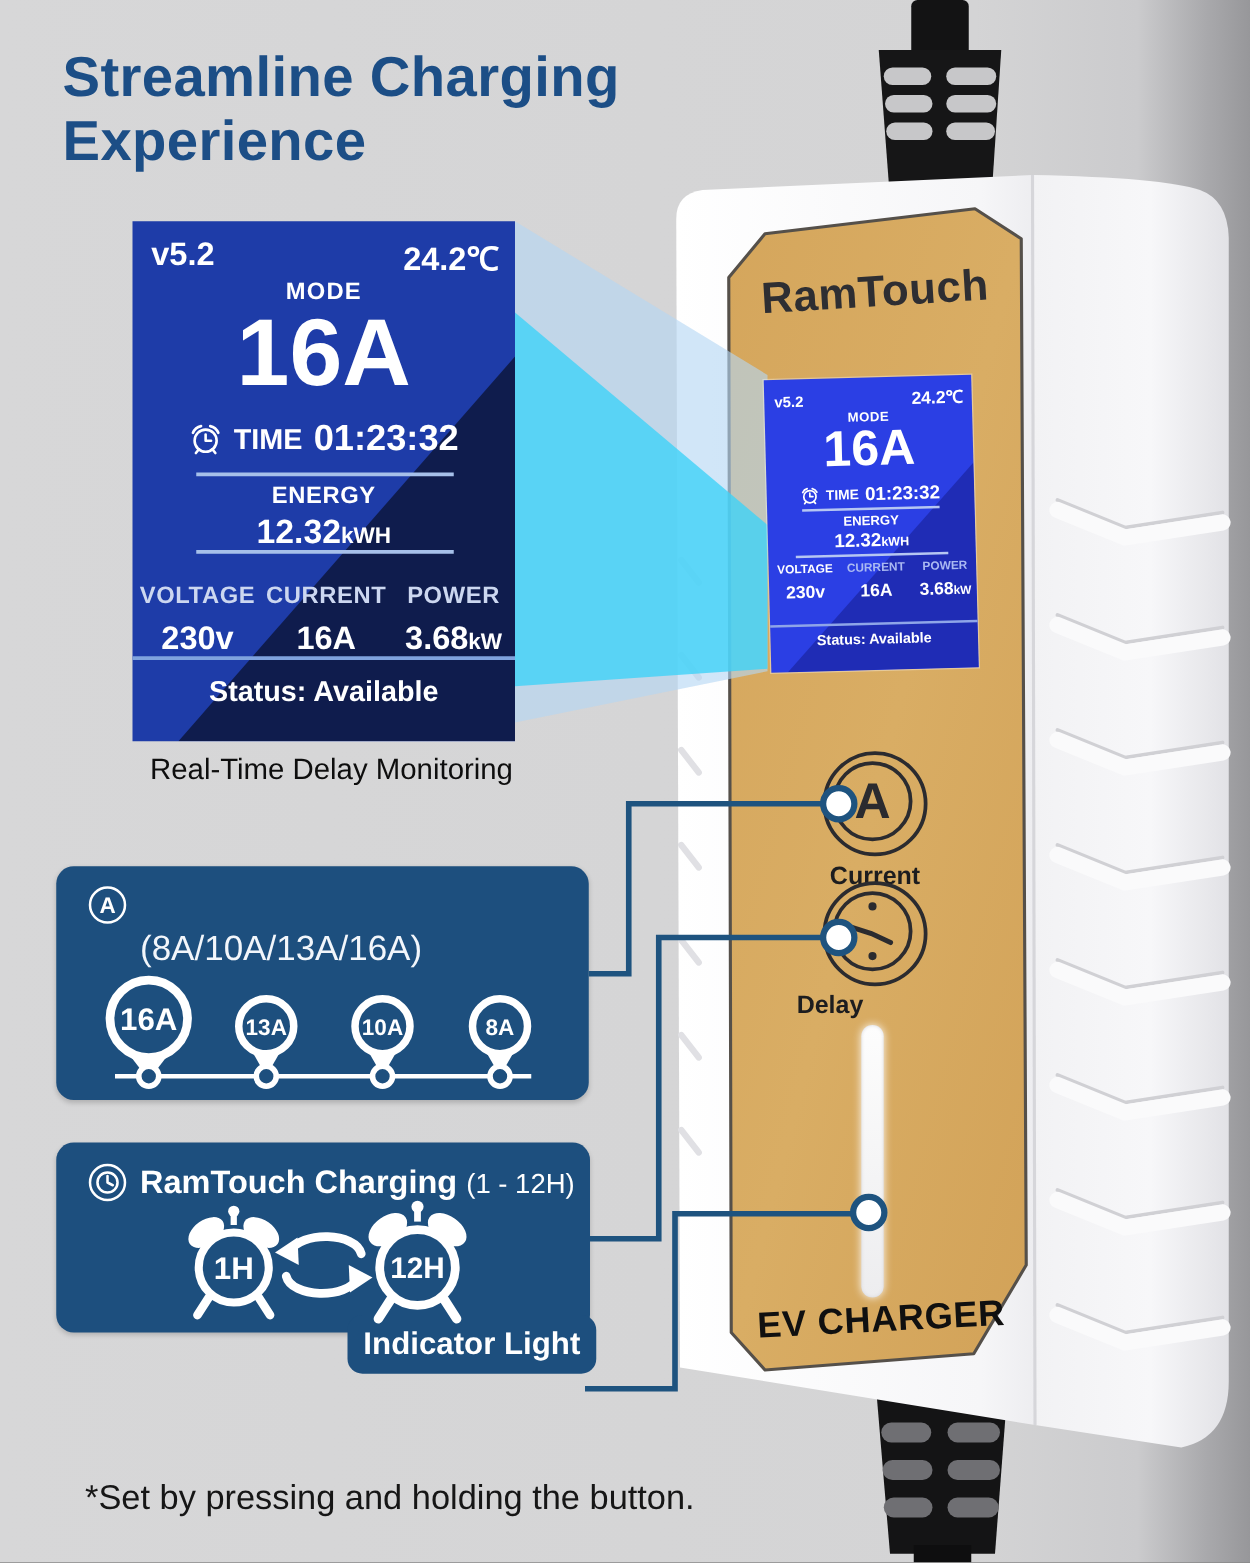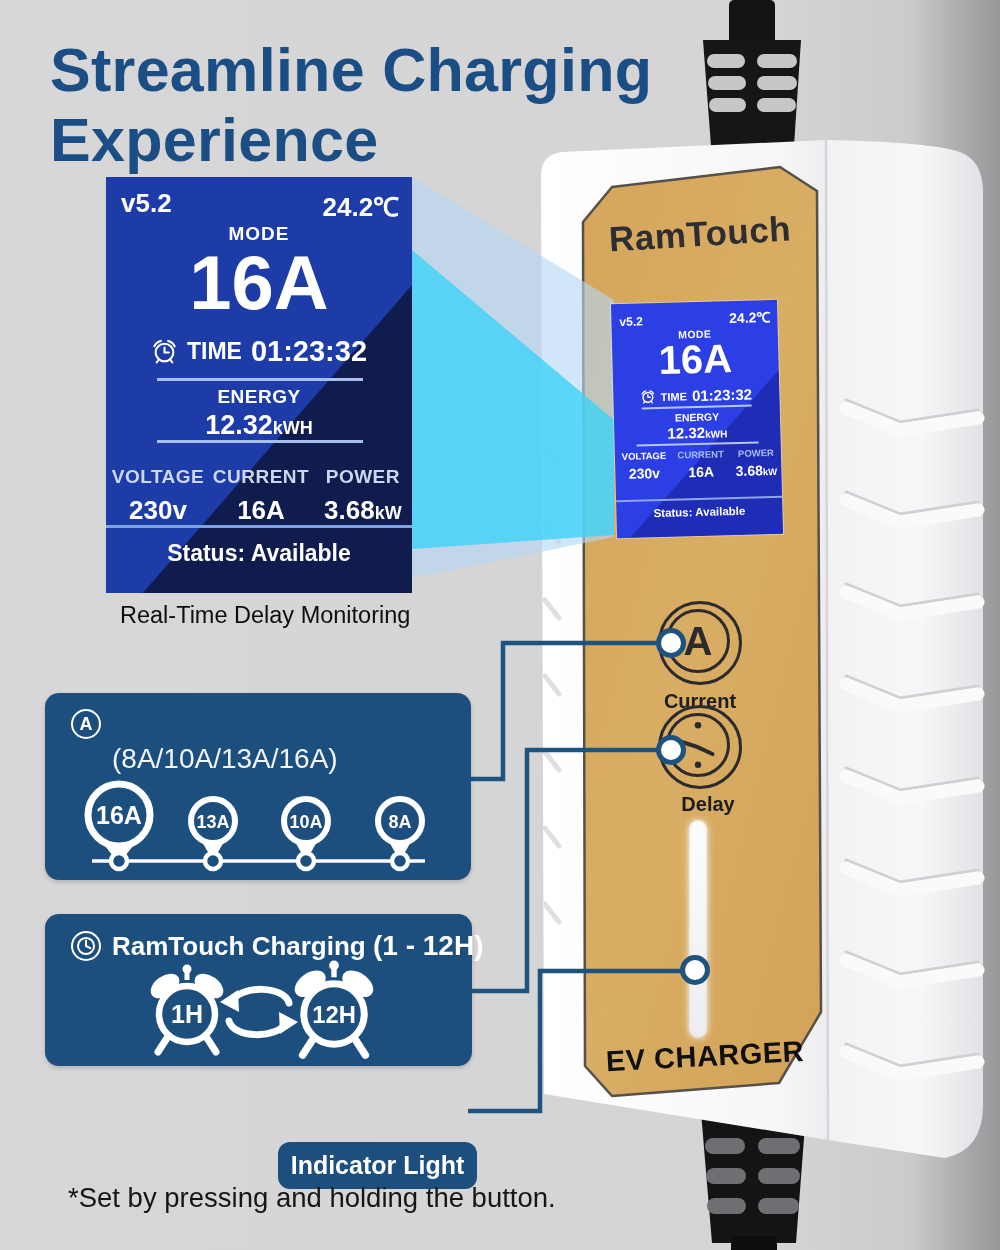--- a/index.html
+++ b/index.html
@@ -2,21 +2,21 @@
 <html><head>
 <meta charset="utf-8">
 <style>
   html,body{margin:0;padding:0;background:#888;}
   .canvas{position:relative;width:1000px;height:1250px;overflow:hidden;
     font-family:"Liberation Sans",sans-serif;
     background:linear-gradient(to right,#d7d7d8 0%,#d4d4d5 78%,#cbcbcd 91%,#a9a9ac 96.5%,#97979a 100%);}
   svg.layer{position:absolute;left:0;top:0;}
   svg text{font-family:"Liberation Sans",sans-serif;}
 
-  .title{position:absolute;left:50px;top:36px;font-size:61px;font-weight:bold;color:#1c4e86;line-height:1.14;letter-spacing:.3px;}
+  .title{position:absolute;left:50px;top:36px;font-size:45px;font-weight:bold;color:#1c4e86;line-height:1.14;letter-spacing:.3px;}
 
   
   .lcd-big{position:absolute;left:106px;top:177px;width:306px;height:416px;background:#1e3ca8;color:#fff;}
   .lcd-big::before{content:"";position:absolute;inset:0;background:#0f1c4d;clip-path:polygon(100% 26%,100% 100%,12% 100%);}
   .lcd-big>div{position:absolute;}
   .lb-top{top:11px;left:15px;right:13px;display:flex;justify-content:space-between;font-size:26px;font-weight:bold;}
   .lb-mode{top:46px;width:100%;text-align:center;font-size:19px;font-weight:bold;letter-spacing:1px;}
   .lb-16a{top:68px;width:100%;text-align:center;font-size:76px;font-weight:600;line-height:1;}
   .lb-time{top:158px;width:100%;display:flex;justify-content:center;align-items:center;gap:9px;}
   .lb-time .tl{font-size:23px;font-weight:bold;}
@@ -68,34 +68,34 @@
   
   .brand{position:absolute;left:595px;top:214px;width:210px;text-align:center;font-size:35px;font-weight:bold;color:#2e2e32;transform:rotate(-3.5deg);letter-spacing:.5px;}
   .ev-label{position:absolute;left:595px;top:1040px;width:220px;text-align:center;font-size:29px;font-weight:bold;color:#101010;transform:rotate(-3deg);letter-spacing:.5px;}
   .btn-outer{position:absolute;width:84px;height:84px;border:3.5px solid #2b2b2f;border-radius:50%;box-sizing:border-box;}
   .btn-inner{position:absolute;left:5px;top:5px;width:64px;height:64px;border:3px solid #2b2b2f;border-radius:50%;box-sizing:border-box;display:flex;align-items:center;justify-content:center;}
   .btn-current{left:658px;top:601px;}
   .btn-delay{left:658px;top:705px;}
   .btn-glyph{font-size:40px;font-weight:800;color:#2b2b2f;line-height:1;}
   .btn-label{position:absolute;width:120px;text-align:center;font-size:20px;font-weight:bold;color:#1d1d1f;}
   .lab-current{left:640px;top:690px;}
-  .lab-delay{left:648px;top:793px;}
+  .lab-delay{left:604px;top:793px;}
   .ind-strip{position:absolute;left:689px;top:820px;width:18px;height:218px;border-radius:9px;
     background:linear-gradient(180deg,#fdfdfd,#ededef);box-shadow:0 0 7px rgba(255,255,255,.95), inset 0 0 3px #d6d6da;}
 
   
   .box{position:absolute;background:#1d4f7e;border-radius:14px;color:#fff;box-shadow:0 2px 4px rgba(0,0,0,.18);}
   .box1{left:45px;top:693px;width:426px;height:187px;}
   .box2{left:45px;top:914px;width:427px;height:152px;}
   .bx-head{display:flex;align-items:center;gap:11px;padding:16px 0 0 26px;}
   .bx-title{font-size:26px;font-weight:bold;white-space:nowrap;}
-  .bx-range{font-size:28px;font-weight:bold;}
+  .bx-range{font-size:22px;font-weight:normal;}
   .bx-sub{margin:4px 0 0 67px;font-size:28px;color:#f2f6fb;}
   .circ-ico{flex:0 0 auto;width:30px;height:30px;border:2.5px solid #fff;border-radius:50%;display:flex;align-items:center;justify-content:center;font-size:18px;font-weight:bold;box-sizing:border-box;}
-  .ind-pill{position:absolute;left:278px;top:1142px;width:199px;height:47px;background:#1d4f7e;border-radius:12px;display:flex;align-items:center;justify-content:center;font-size:25px;font-weight:bold;color:#fff;}
+  .ind-pill{position:absolute;left:278px;top:1052px;width:199px;height:47px;background:#1d4f7e;border-radius:12px;display:flex;align-items:center;justify-content:center;font-size:25px;font-weight:bold;color:#fff;}
 
   .footnote{position:absolute;left:68px;top:1182px;font-size:27.5px;color:#161616;}
 </style>
 </head>
 <body>
 
 <div class="canvas">
 
   <svg class="layer" width="1000" height="1250" viewBox="0 0 1000 1250">
     <defs>

